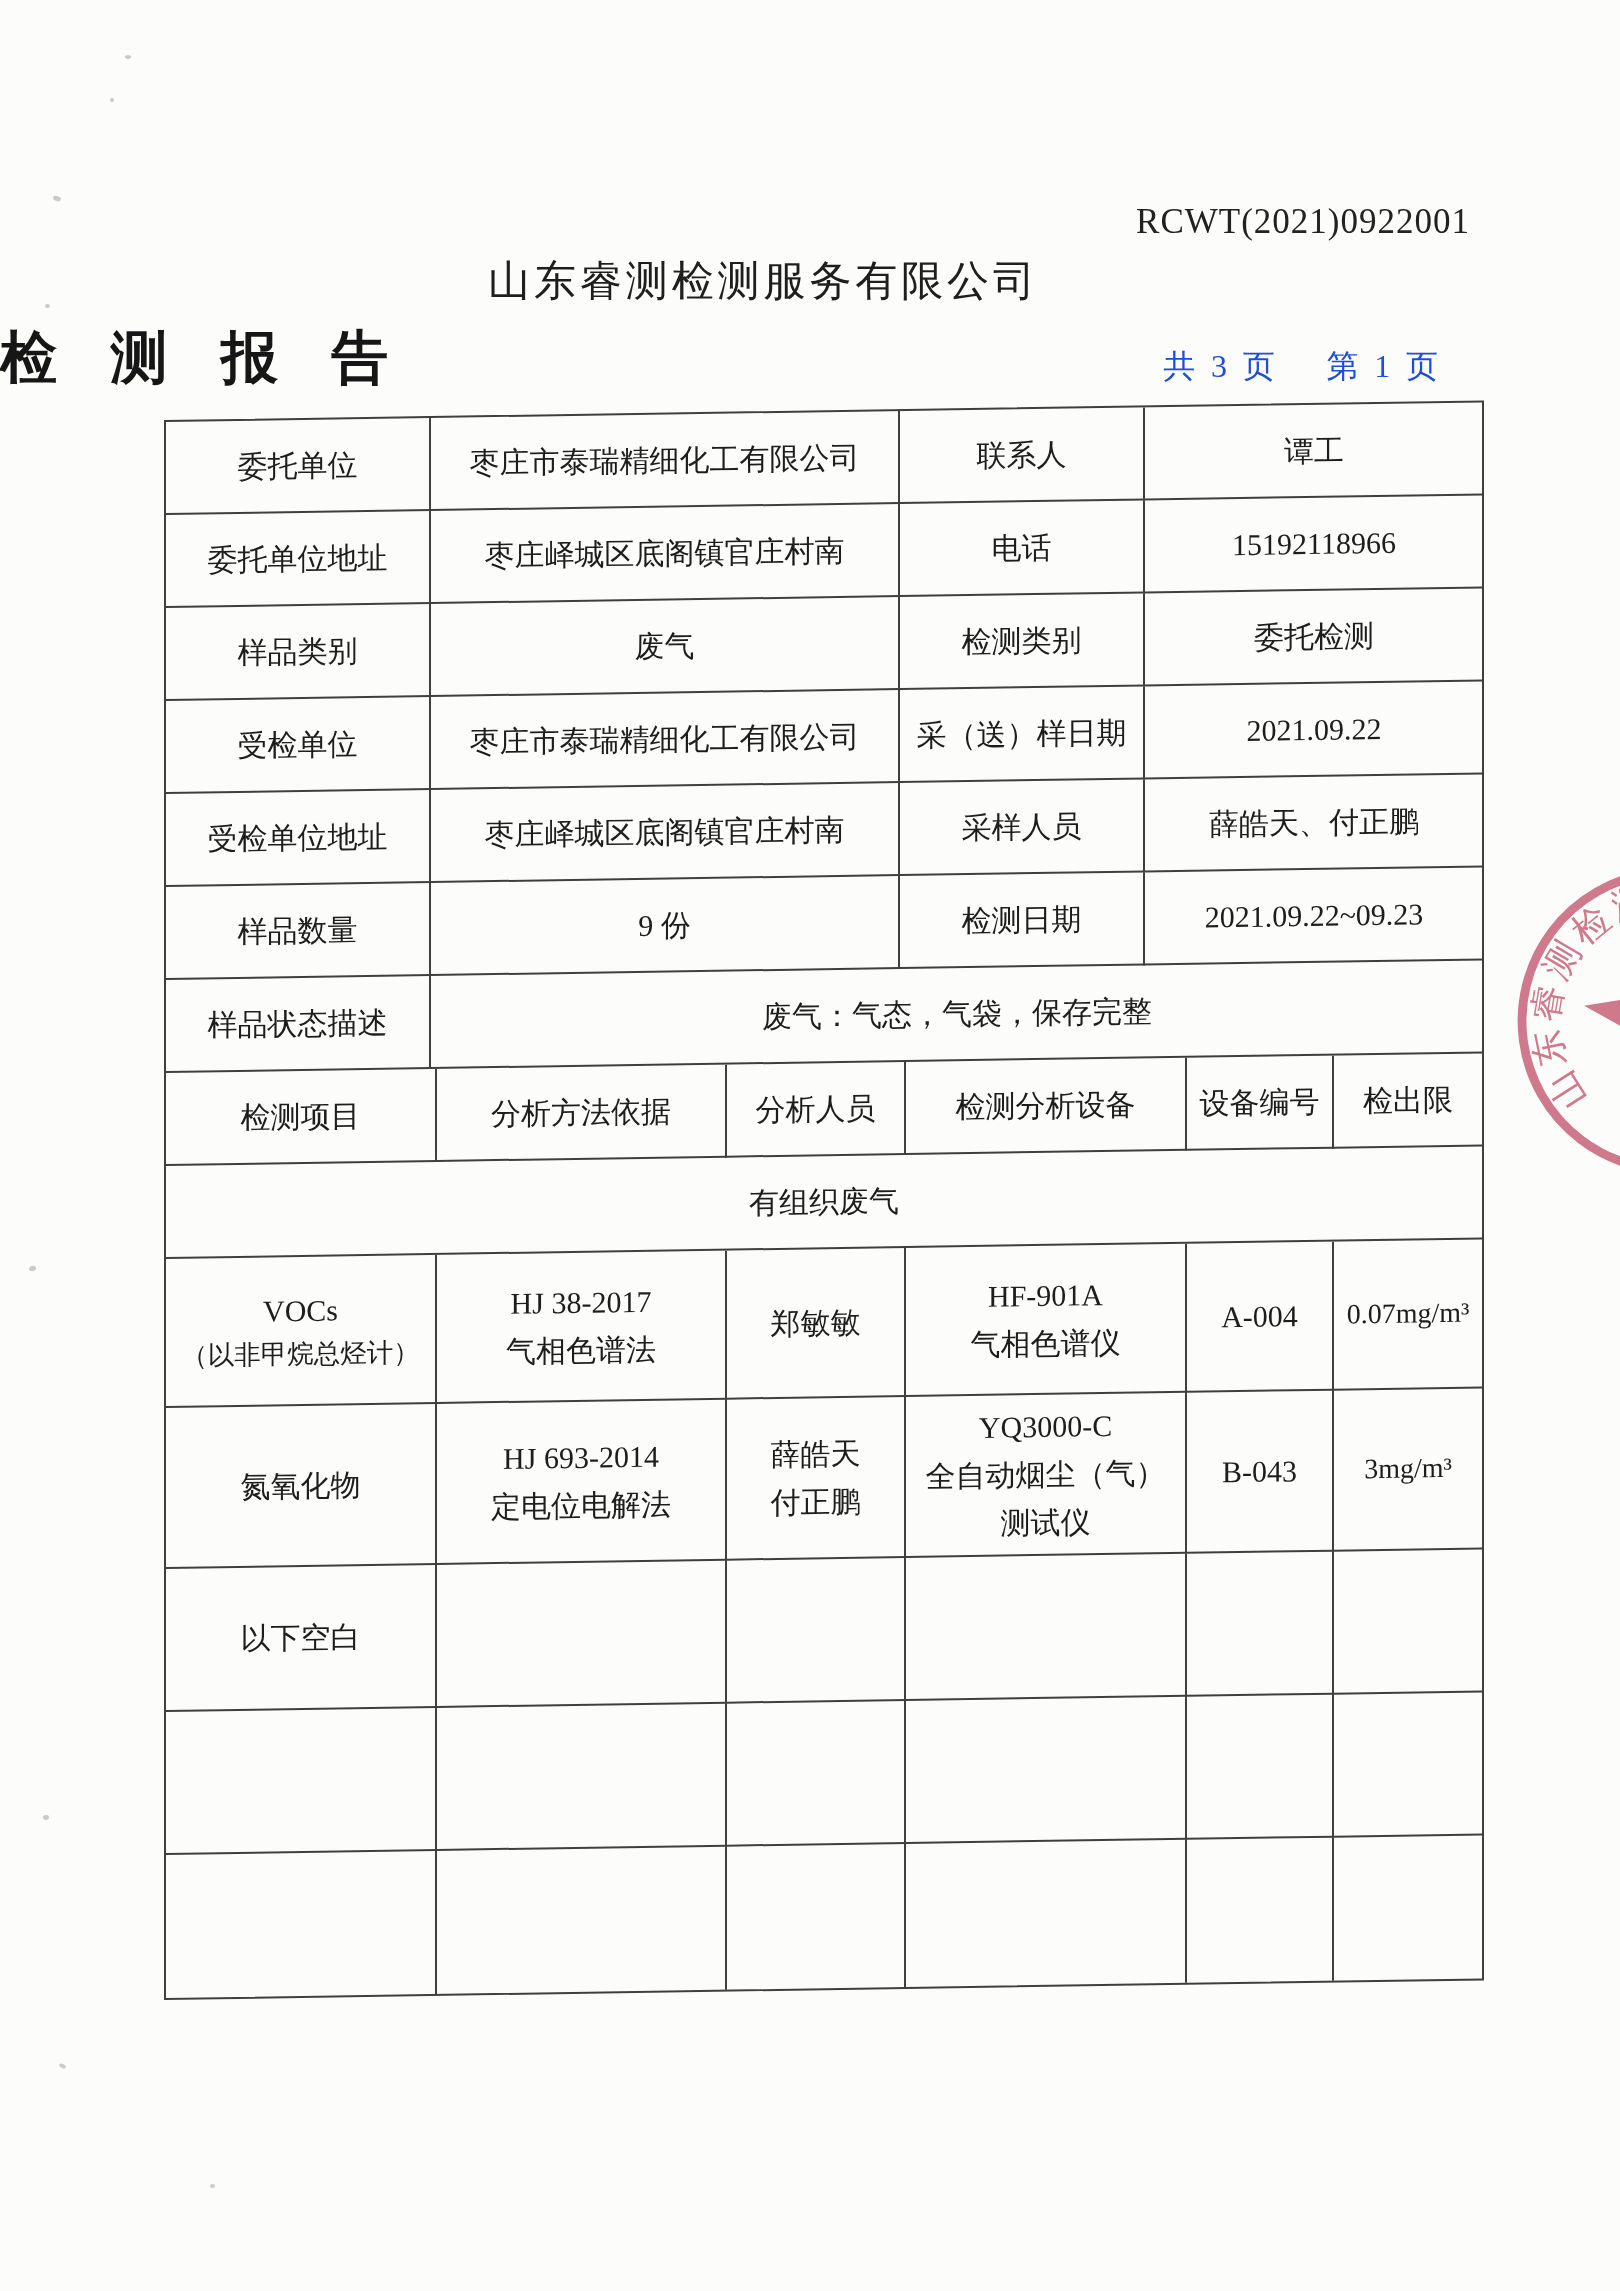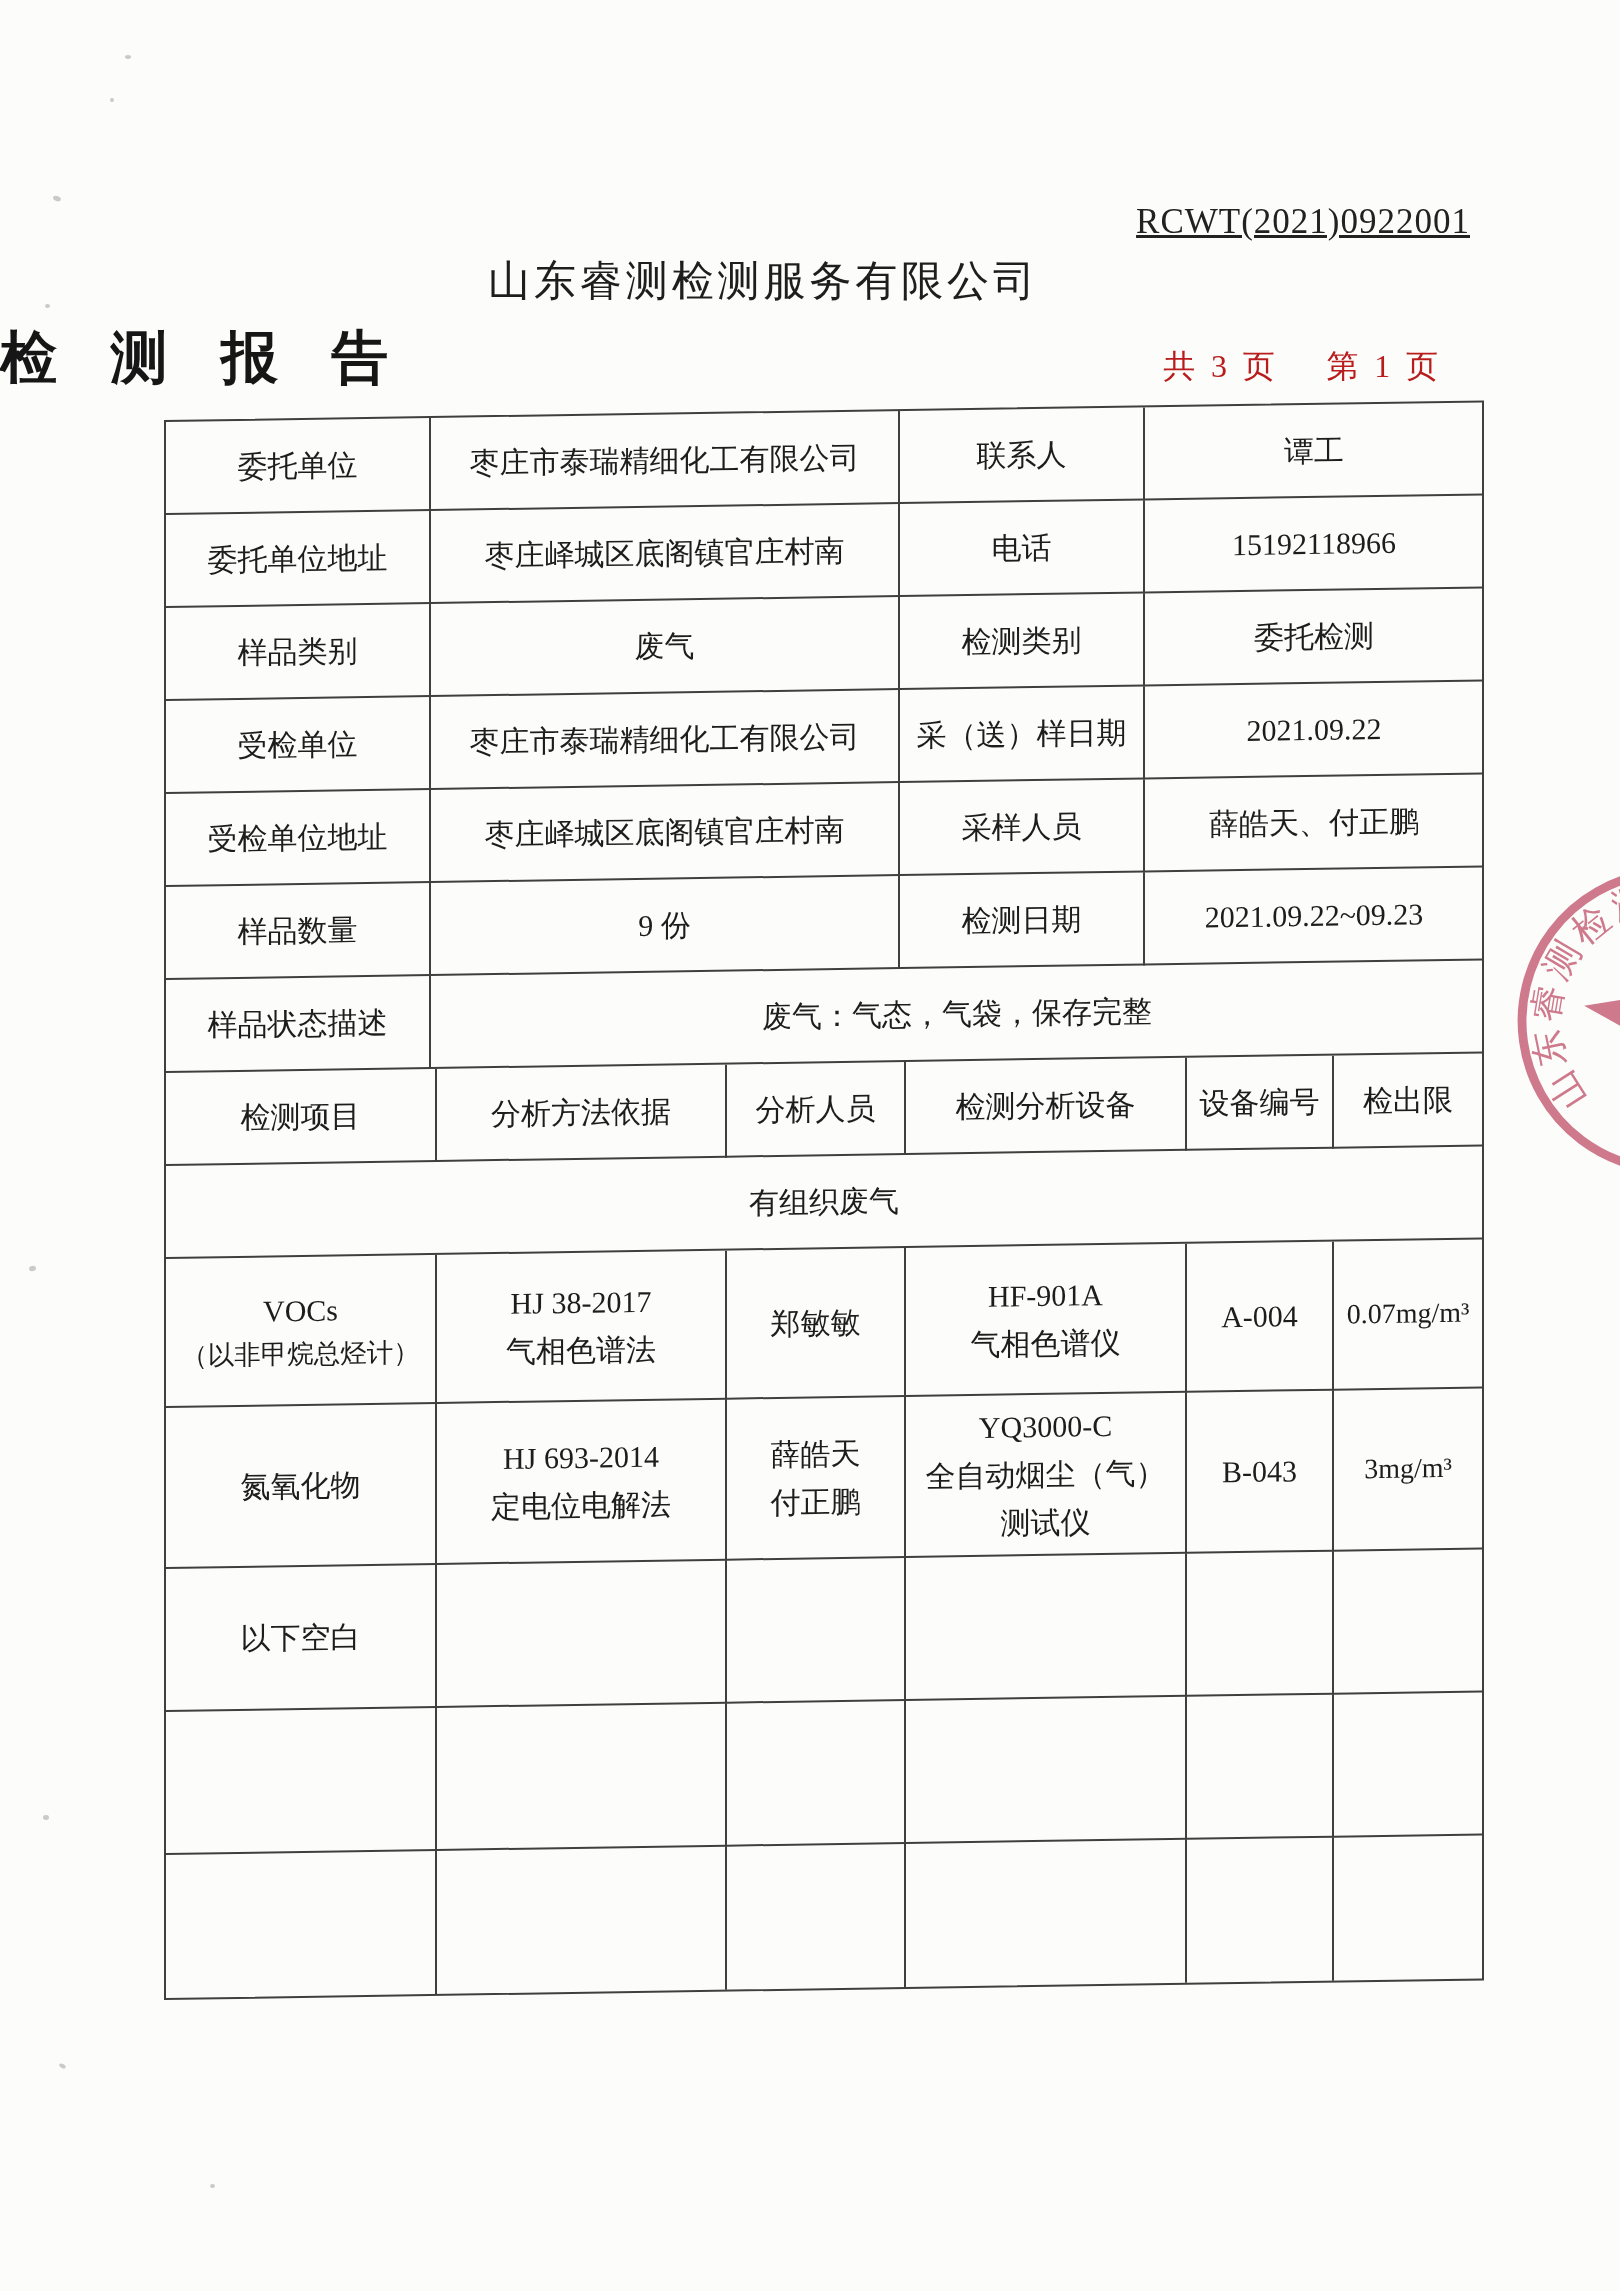--- a/index.html
+++ b/index.html
@@ -8,38 +8,37 @@
     width:1620px; height:2292px;
     background:#fcfcfa;
     overflow:hidden;
     font-family:"Liberation Serif","DejaVu Serif",serif;
     color:#1c1c1c;
   }
   .report-no {
     position:absolute; top:202px; right:150px;
     font-size:35px; letter-spacing:1px;
     color:#222;
-    text-decoration:underline;
   }
   .company-name {
     position:absolute; top:253px; left:0; right:93px;
     text-align:center;
     font-size:42px; letter-spacing:3.9px;
     color:#1e1e1e;
   }
   .report-title {
     position:absolute; top:320px; left:0; right:206px;
     text-align:left;
     font-size:57px; font-weight:700; letter-spacing:19.6px;
     color:#161616;
   }
   .pagination {
     position:absolute; top:345px; right:178px;
     font-size:32px; letter-spacing:3.9px; white-space:pre;
-    color:#b91c1c;
+    color:#1d4ed8;
     margin-left:34px;
   }
   .report-table {
     position:absolute; left:164px; top:420px;
     width:1316px;
     border:2px solid #3f3f3f;
     transform:skewY(-0.85deg);
     transform-origin:0 0;
     background:transparent;
   }

